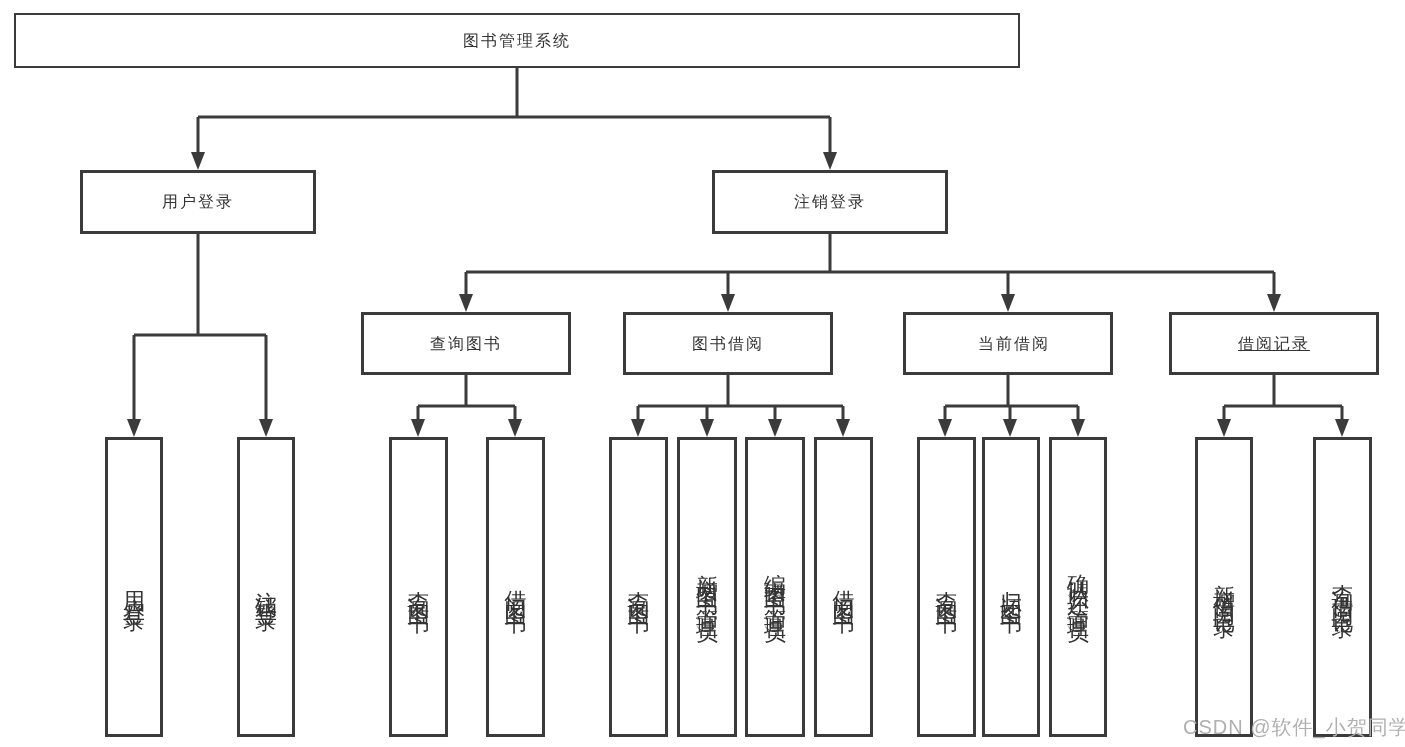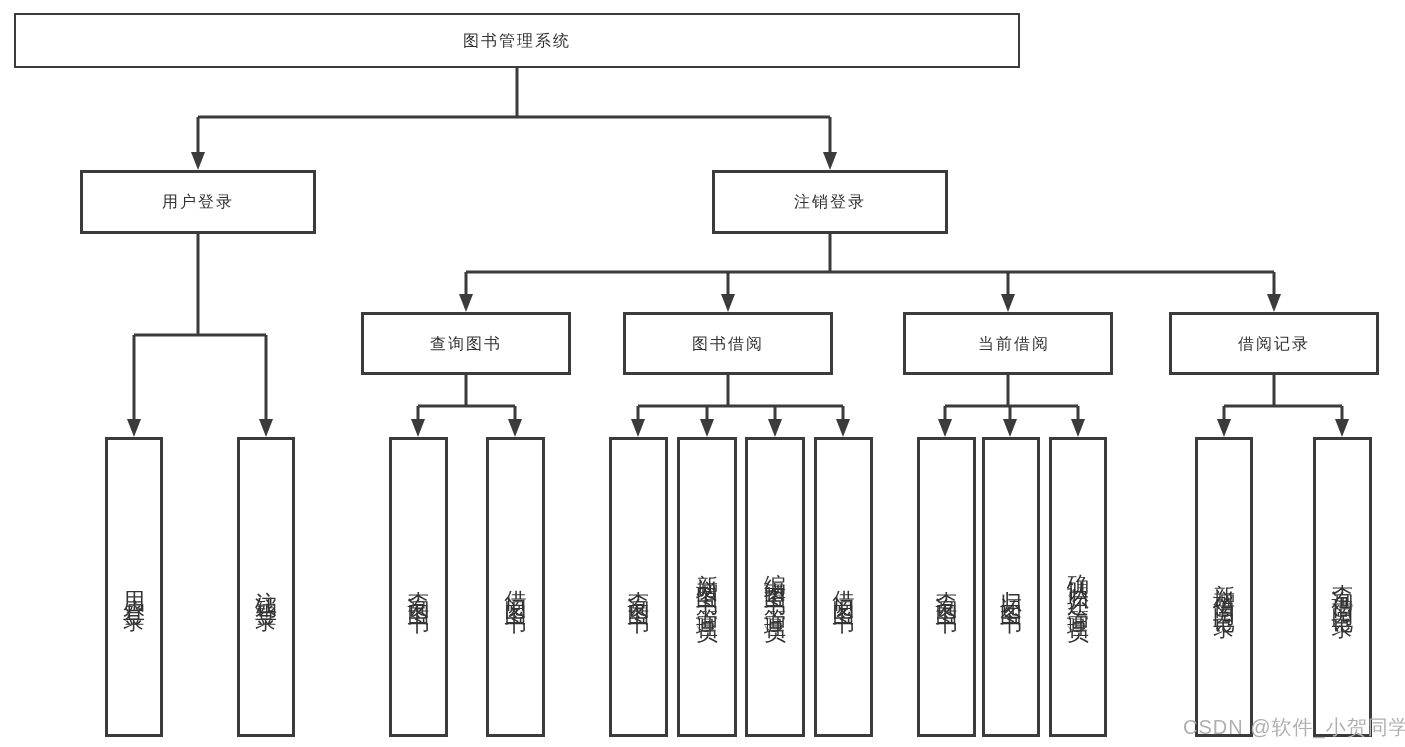--- a/index.html
+++ b/index.html
@@ -21,21 +21,21 @@
   }
   .hlabel{font-size:16px;letter-spacing:2px;line-height:1;white-space:nowrap;}
   .b-root{left:14px;top:13px;width:1006px;height:55px;border-width:2px;}
   .lvl2{top:170px;height:64px;width:236px;}
   .b-user{left:80px;}
   .b-mgmt{left:712px;}
   .lvl3{top:312px;height:63px;width:210px;}
   .b-newbook{left:361px;}
   .b-borrow{left:623px;justify-content:center;}
   .b-current{left:903px;padding-left:12px;}
-  .b-records{left:1169px;}
+  .b-records{left:1169px;text-decoration:underline;}
   .leaf{top:437px;height:300px;}
   .vlabel{
     writing-mode:vertical-rl;
     font-size:22px;line-height:1;
     letter-spacing:7px;
     color:#333333;
   }
   .lf-u1{left:105px;width:58px;}
   .lf-u2{left:237px;width:58px;}
   .lf-n1{left:389px;width:59px;}

